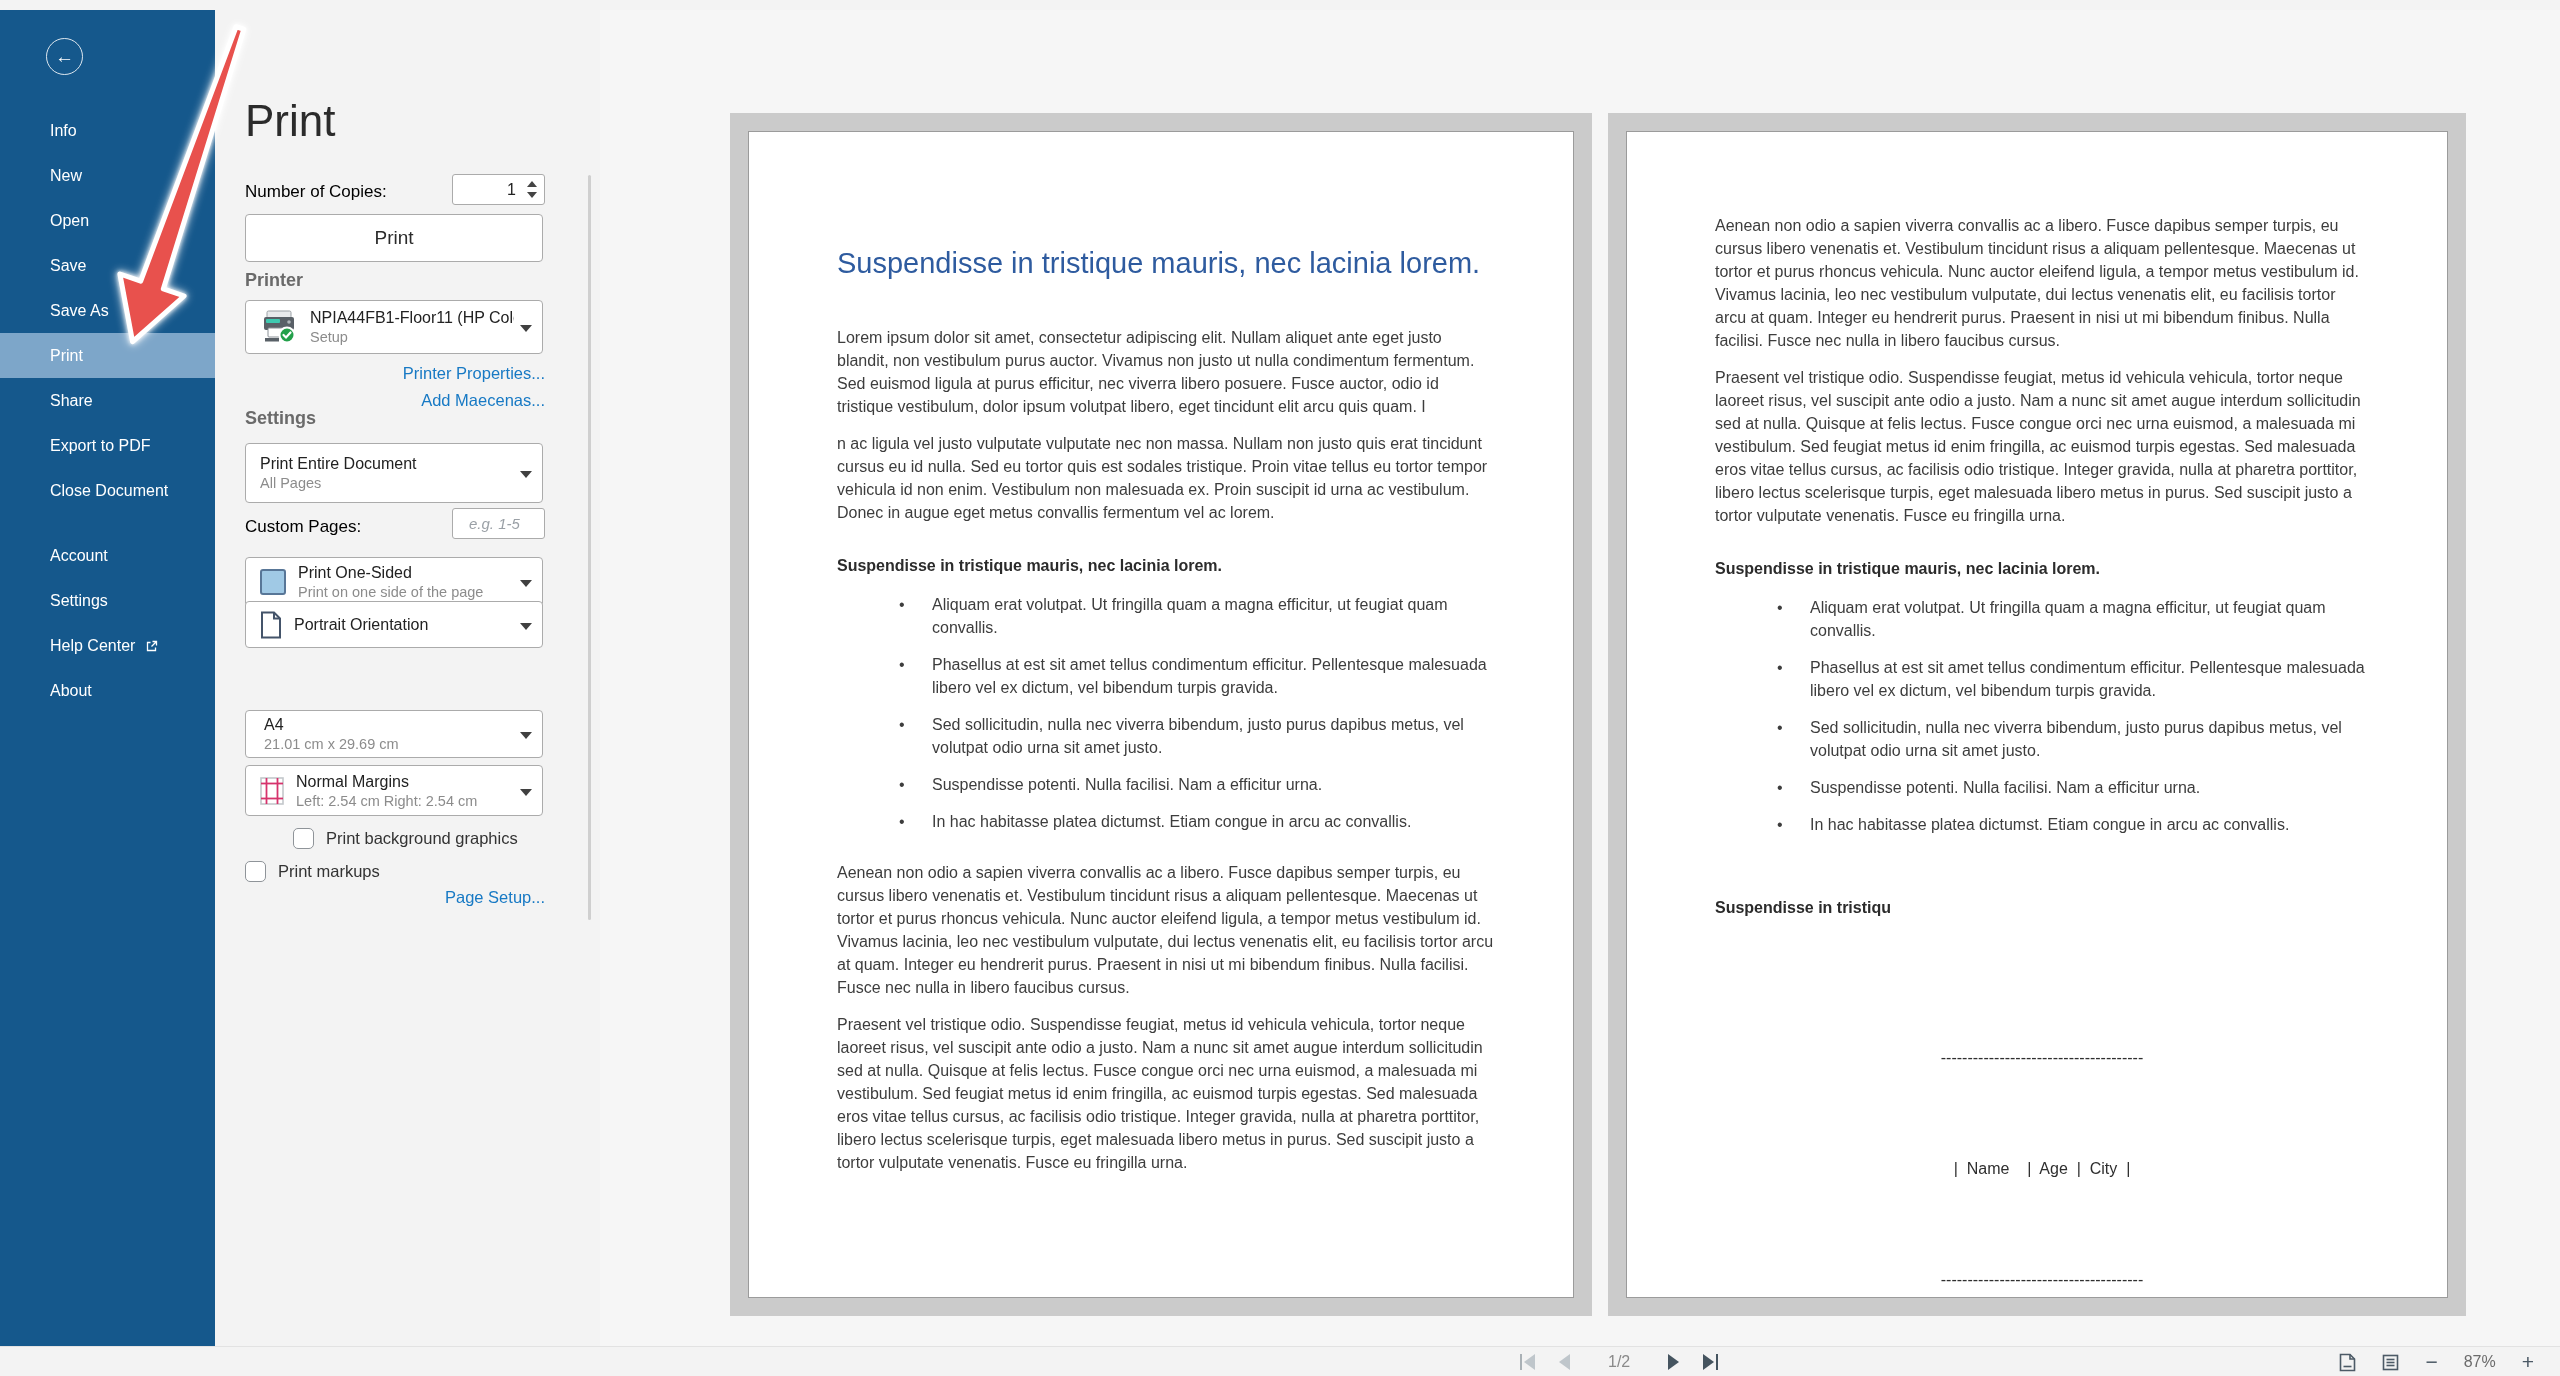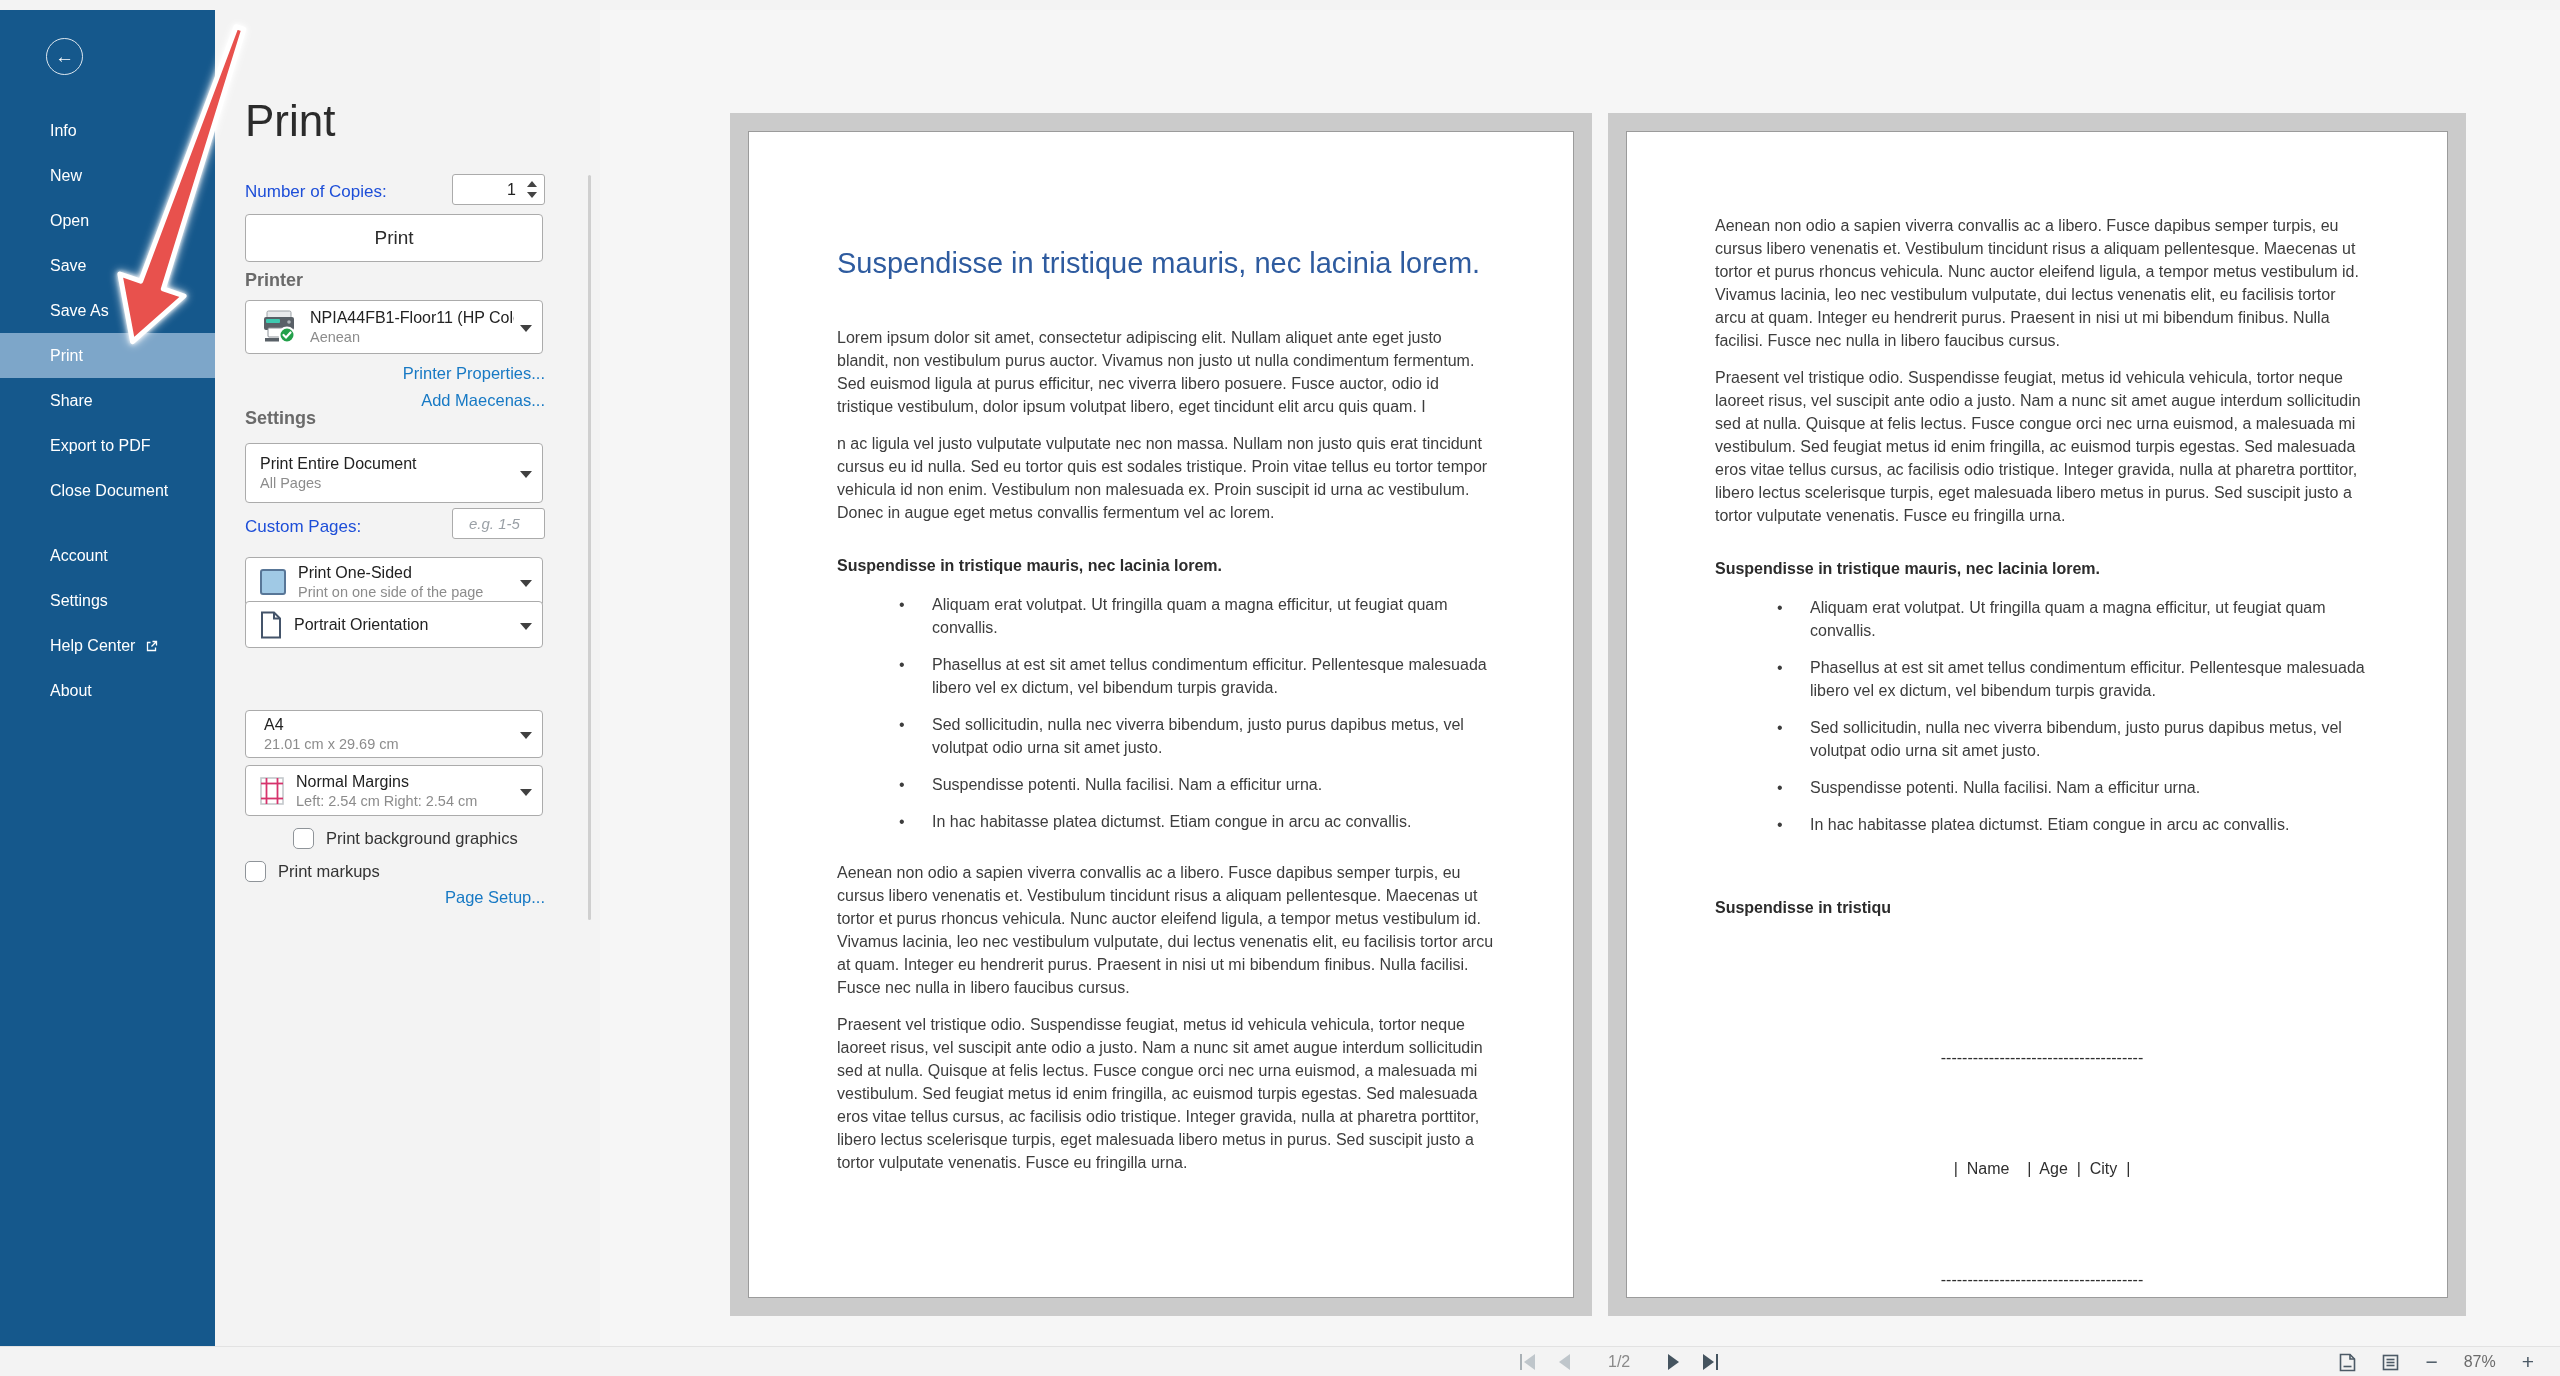--- a/index.html
+++ b/index.html
@@ -23,21 +23,21 @@
     white-space:nowrap; display:flex; align-items:center; gap:10px; }
   .nav-item.active { background:#7da6c9; }
   .nav-gap { height:20px; }
   .ext-icon svg { display:block; }
   
   .annotation-arrow { position:absolute; left:0; top:0; z-index:60; pointer-events:none;
     filter: drop-shadow(0 0 2px rgba(255,255,255,.95)) drop-shadow(0 0 4px rgba(255,255,255,.8)); }
   
   .panel { position:absolute; left:215px; top:10px; width:385px; bottom:30px; z-index:5; }
   .panel-title { position:absolute; left:30px; top:86px; font-size:44px; font-weight:300; color:#2b2b2b; }
-  .row-label { position:absolute; font-size:17px; color:#1d4ed8; }
+  .row-label { position:absolute; font-size:17px; color:#000000; }
   .copies-label { left:30px; top:172px; }
   .spinner { position:absolute; left:237px; top:164px; width:93px; height:31px; background:#fff;
     border:1px solid #ababab; border-radius:3px; display:flex; align-items:center; }
   .spinner-value { flex:1; text-align:right; padding-right:8px; font-size:16px; color:#222; border:0; outline:0;
     background:transparent; width:60px; font-family:inherit; }
   .spinner-arrows { width:20px; display:flex; flex-direction:column; gap:5px; align-items:center; padding-right:4px; }
   .tri-up { width:0; height:0; border-left:5px solid transparent; border-right:5px solid transparent; border-bottom:6px solid #444; }
   .tri-down { width:0; height:0; border-left:5px solid transparent; border-right:5px solid transparent; border-top:6px solid #444; }
   .print-btn { position:absolute; left:30px; top:204px; width:298px; height:48px; background:#fff;
     border:1px solid #ababab; border-radius:4px; font-size:19px; color:#2b2b2b; font-family:inherit; cursor:pointer; }
@@ -198,21 +198,21 @@
         <rect x="3" y="7" width="30" height="13" rx="2" fill="#596067"></rect>
         <rect x="5" y="9" width="14" height="4" rx="1" fill="#3ec9b0"></rect>
         <circle cx="28" cy="12" r="1.8" fill="#aeb4b9"></circle>
         <rect x="7" y="18" width="20" height="9" rx="1" fill="#fff" stroke="#8a9096"></rect>
         <rect x="4" y="28" width="14" height="3.5" fill="#596067"></rect>
         <circle cx="26" cy="25" r="7.5" fill="#23a04a" stroke="#fff" stroke-width="2"></circle>
         <path d="M22.5 25 l2.5 2.5 l4.5 -5" stroke="#fff" stroke-width="2.2" fill="none" stroke-linecap="round"></path>
       </svg>
       <div class="box-text">
         <div class="box-title">NPIA44FB1-Floor11 (HP Colo...</div>
-        <div class="box-sub">Aenean</div>
+        <div class="box-sub">Setup</div>
       </div>
       <div class="caret"></div>
     </div>
     <a class="link link-props">Printer Properties...</a>
     <a class="link link-add">Add Maecenas...</a>
 
     <div class="section-label lbl-settings">Settings</div>
 
     <div class="box box-range">
       <div class="box-text">

